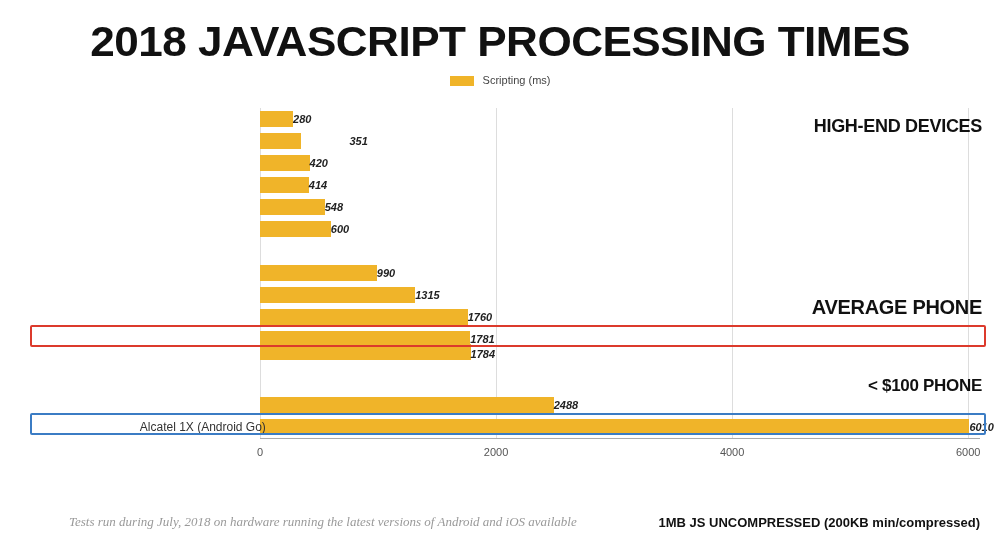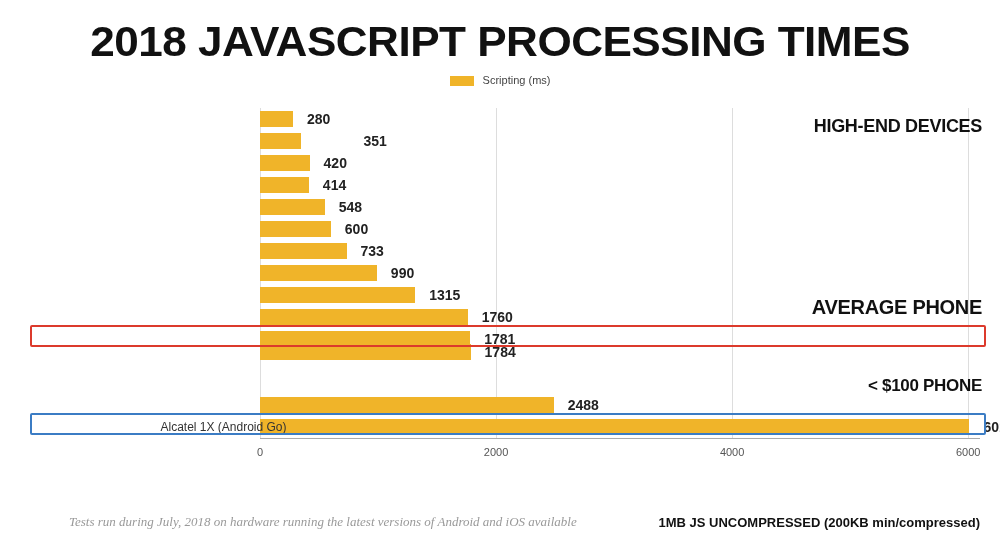--- a/index.html
+++ b/index.html
@@ -63,24 +63,25 @@
       text-align: right;
       font-size: 12px;
       color: #333;
       white-space: nowrap;
     }
     .bar {
       height: 16px;
       background: #f0b429;
     }
     .bar-value {
-      font-size: 14px;
+      font-size: 11px;
       color: #222;
-      margin-left: 14px;
+      margin-left: 0;
       font-weight: 600;
+      font-style: italic;
     }
     .gridline {
       position: absolute;
       top: 0;
       bottom: 0;
       width: 1px;
       background: #ddd;
     }
     .axis {
       position: absolute;
@@ -191,24 +192,20 @@
         <div class="bar-value">414</div>
       </div>
       <div class="bar-row" style="top: 88px;">
         <div class="bar" style="width: 64.682px; background: rgb(240, 180, 41);"></div>
         <div class="bar-value">548</div>
       </div>
       <div class="bar-row" style="top: 110px;">
         <div class="bar" style="width: 70.8197px; background: rgb(240, 180, 41);"></div>
         <div class="bar-value">600</div>
       </div>
-      <div class="bar-row" style="top: 132px;">
-        <div class="bar" style="width: 86.518px; background: rgb(240, 180, 41);"></div>
-        <div class="bar-value">733</div>
-      </div>
       <div class="bar-row" style="top: 154px;">
         <div class="bar" style="width: 116.852px; background: rgb(240, 180, 41);"></div>
         <div class="bar-value">990</div>
       </div>
       <div class="bar-row" style="top: 176px;">
         <div class="bar" style="width: 155.213px; background: rgb(240, 180, 41);"></div>
         <div class="bar-value">1315</div>
       </div>
       <div class="bar-row" style="top: 198px;">
         <div class="bar" style="width: 207.738px; background: rgb(240, 180, 41);"></div>

